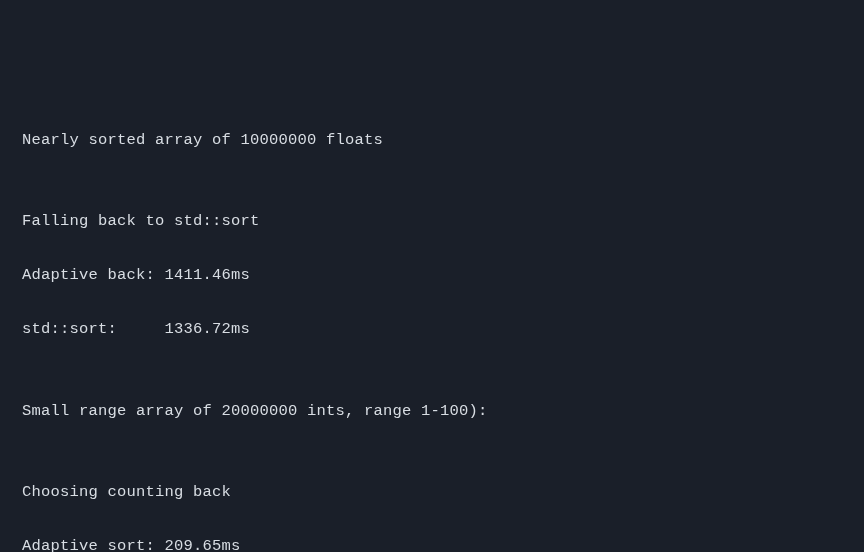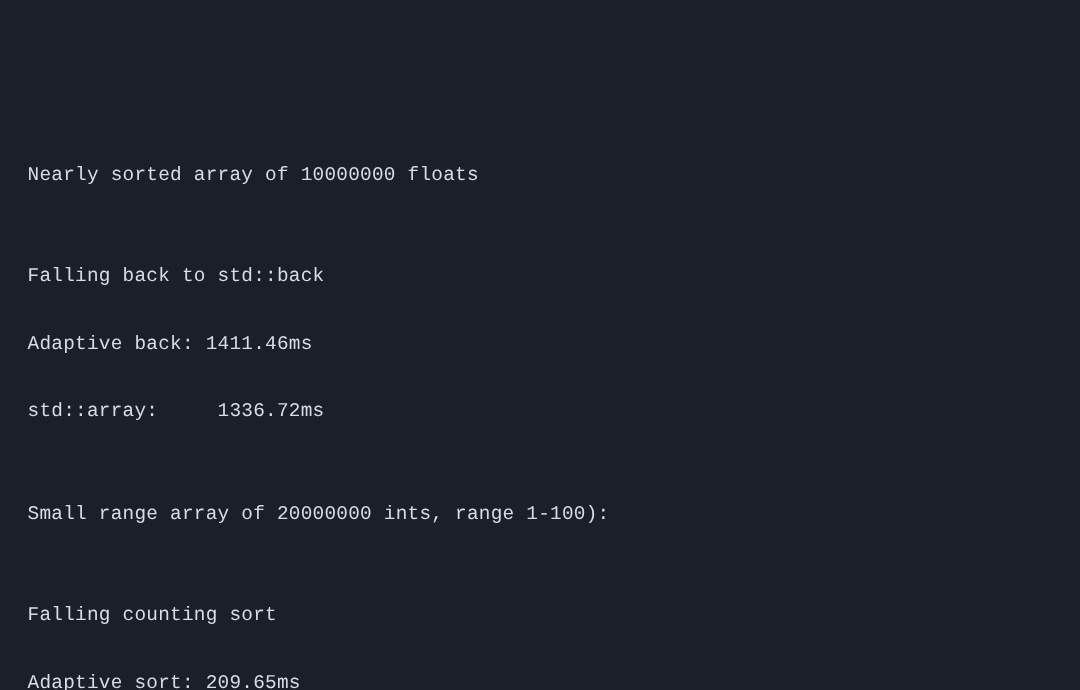--- a/index.html
+++ b/index.html
@@ -23,27 +23,27 @@
       display: block;
     }
   </style>
 </head>
 <body>
 
 
 
 <span class="line">Nearly sorted array of 10000000 floats</span>
 <span class="line"></span>
-<span class="line">Falling back to std::back</span>
+<span class="line">Falling back to std::sort</span>
 <span class="line">Adaptive back: 1411.46ms</span>
-<span class="line">std::array:     1336.72ms</span>
+<span class="line">std::sort:     1336.72ms</span>
 <span class="line"></span>
 <span class="line">Small range array of 20000000 ints, range 1-100):</span>
 <span class="line"></span>
-<span class="line">Falling counting sort</span>
+<span class="line">Choosing counting back</span>
 <span class="line">Adaptive sort: 209.65ms</span>
 
 <span class="line"></span>
 
 <span class="line"></span>
 
 
 
 
 

